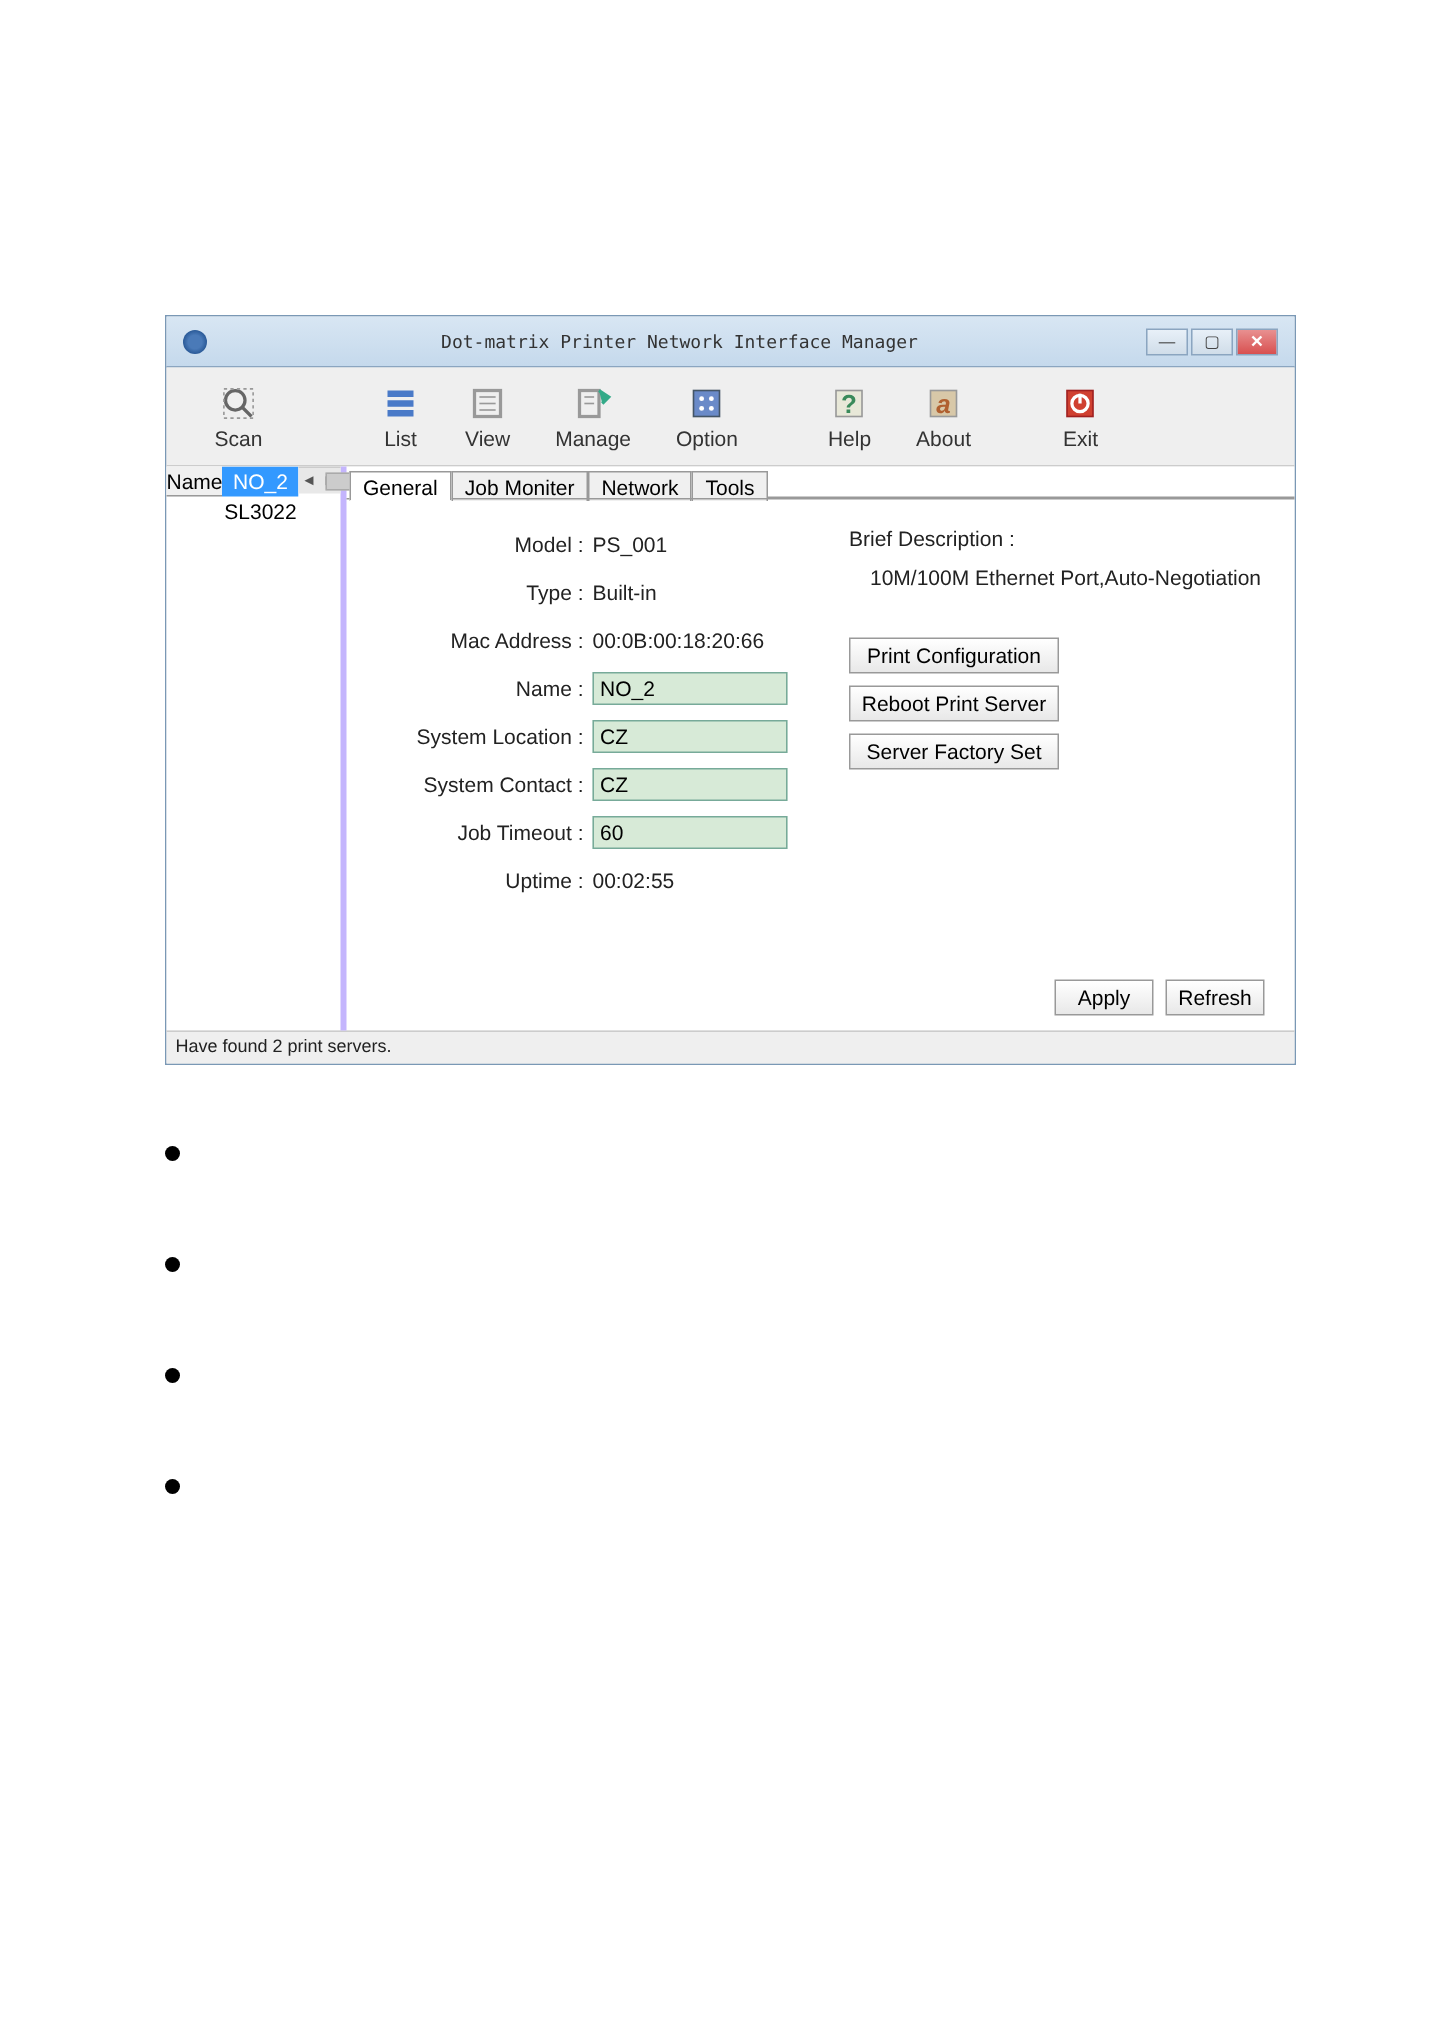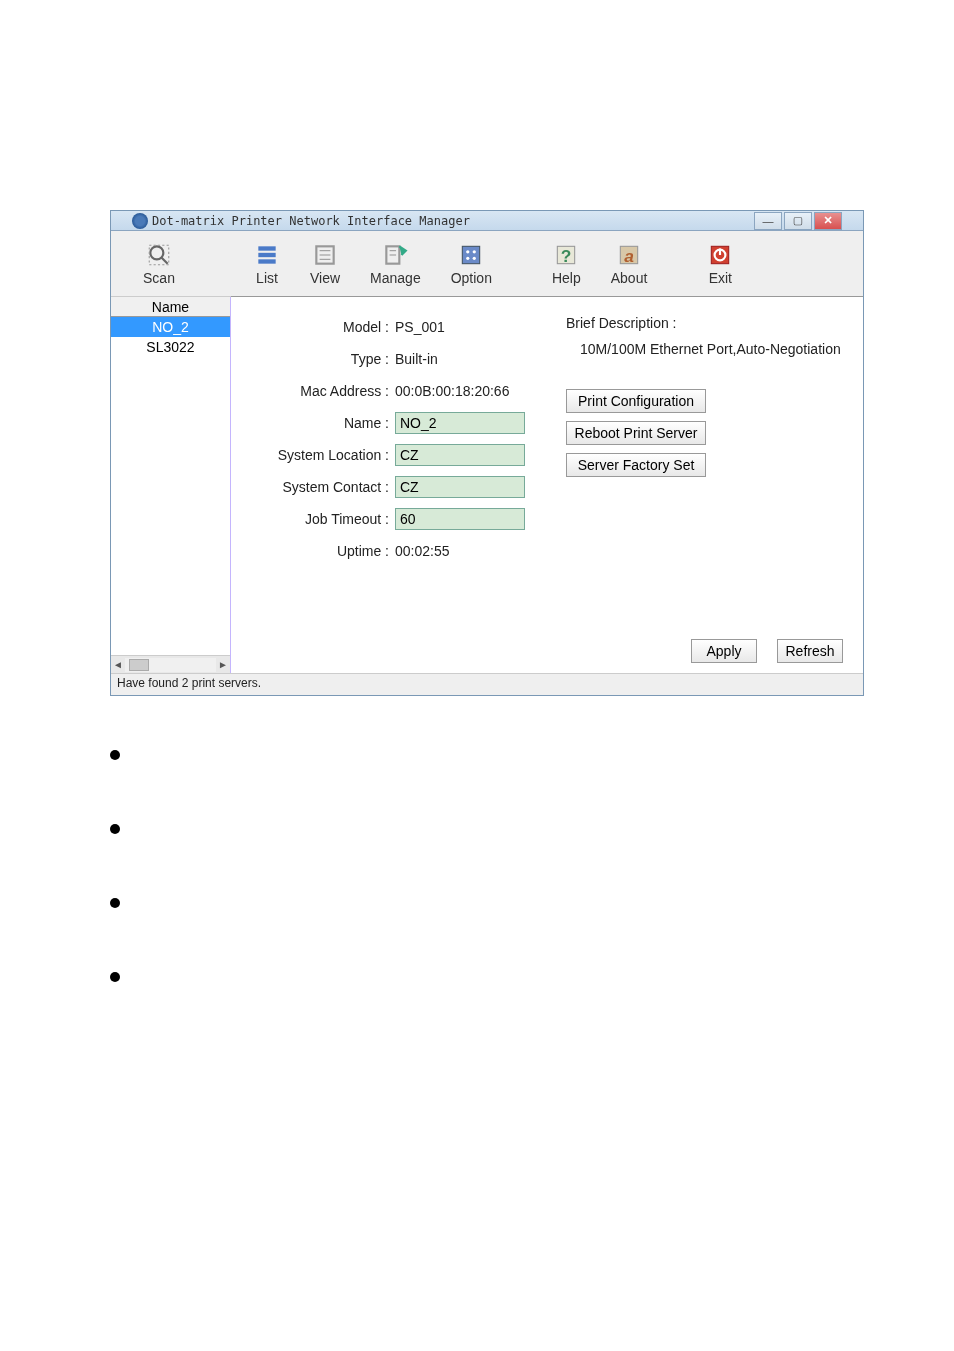--- a/index.html
+++ b/index.html
@@ -13,26 +13,27 @@
       background: #fff;
       padding: 0;
     }
     .window {
       width: 754px;
       margin: 210px 0 0 110px;
       border: 1px solid #7a98b5;
       background: #efefef;
     }
     .titlebar {
-      height: 20px;
+      height: 34px;
       background: linear-gradient(to bottom, #d8e6f3, #c5d9ec);
       display: flex;
       align-items: center;
-      padding: 0 21px;
+      padding: 0 11px;
       border-bottom: 1px solid #8ba5c0;
+      text-align: center;
     }
     .titlebar-icon {
       width: 16px;
       height: 16px;
       margin-right: 4px;
       background: radial-gradient(circle, #4a7ab8 40%, #2a5a98 70%);
       border-radius: 50%;
     }
     .titlebar-text {
       font-family: "SimSun", monospace;
@@ -90,23 +91,22 @@
     }
     .tb-scan { width: 80px; }
     .tb-scan .tb-icon svg { width: 26px; height: 26px; }
     .content {
       display: flex;
       height: 376px;
       background: #fff;
     }
     .sidebar {
       width: 120px;
-      border-right: 1px solid #c4b5fd;
-      display: flex;
-      flex-direction: column;
+      border-right: 4px solid #c4b5fd;
+      display: flex;
     }
     .sidebar-header {
       height: 20px;
       text-align: center;
       font-size: 14px;
       line-height: 20px;
       border-bottom: 1px solid #999;
       background: #f0f0f0;
     }
     .sidebar-list {
@@ -247,21 +247,21 @@
       background: linear-gradient(to bottom, #fff, #e8e8e8);
       font-size: 14px;
       margin-bottom: 8px;
       cursor: pointer;
     }
     .bottom-btns {
       position: absolute;
       bottom: 10px;
       right: 20px;
       display: flex;
-      gap: 20px;
+      gap: 8px;
     }
     .bottom-btn {
       width: 66px;
       height: 24px;
       border: 1px solid #999;
       background: linear-gradient(to bottom, #fff, #e8e8e8);
       font-size: 14px;
       cursor: pointer;
     }
     .statusbar {
@@ -401,20 +401,27 @@
       <div class="sidebar-scrollbar">
         <div class="sb-arrow">◄</div>
         <div class="sb-track">
           <div class="sb-thumb"></div>
         </div>
         <div class="sb-arrow">►</div>
       </div>
     </div>
 
     <div class="main">
+      <div class="tabs">
+        <div class="tab active">General</div>
+        <div class="tab">Job Moniter</div>
+        <div class="tab">Network</div>
+        <div class="tab">Tools</div>
+        <div class="tabs-line"></div>
+      </div>
       <div class="tab-content">
         <div class="info-grid">
           <div class="info-col">
             <div class="info-row">
               <span class="info-label">Model :</span>
               <span class="info-value">PS_001</span>
             </div>
             <div class="info-row">
               <span class="info-label">Type :</span>
               <span class="info-value">Built-in</span>

